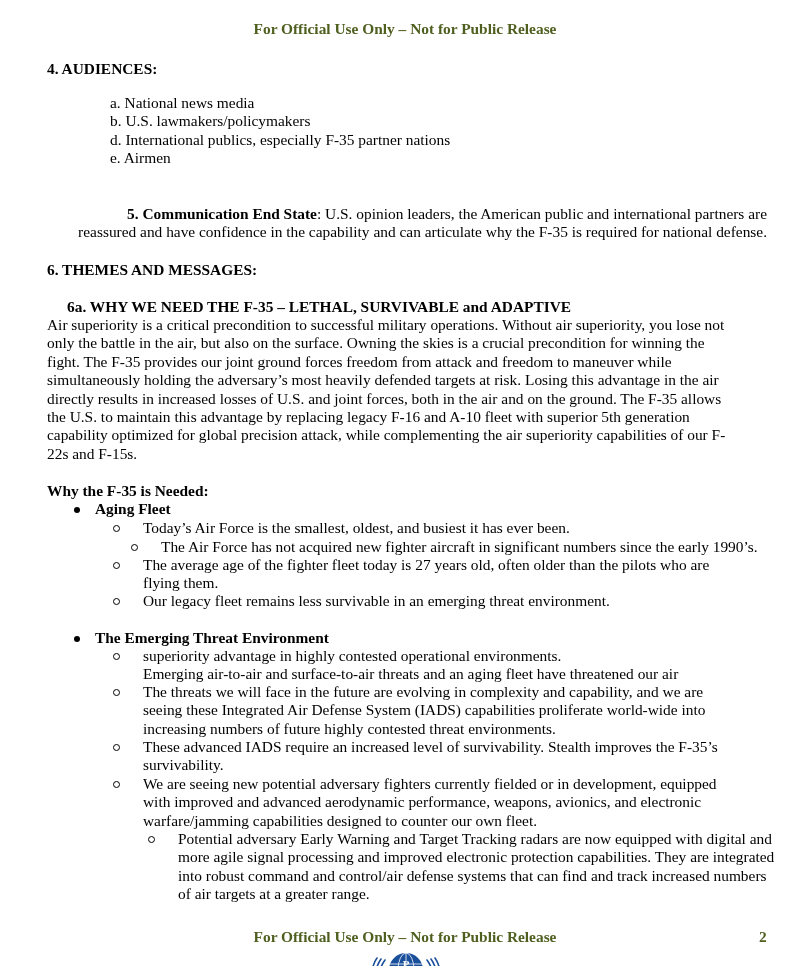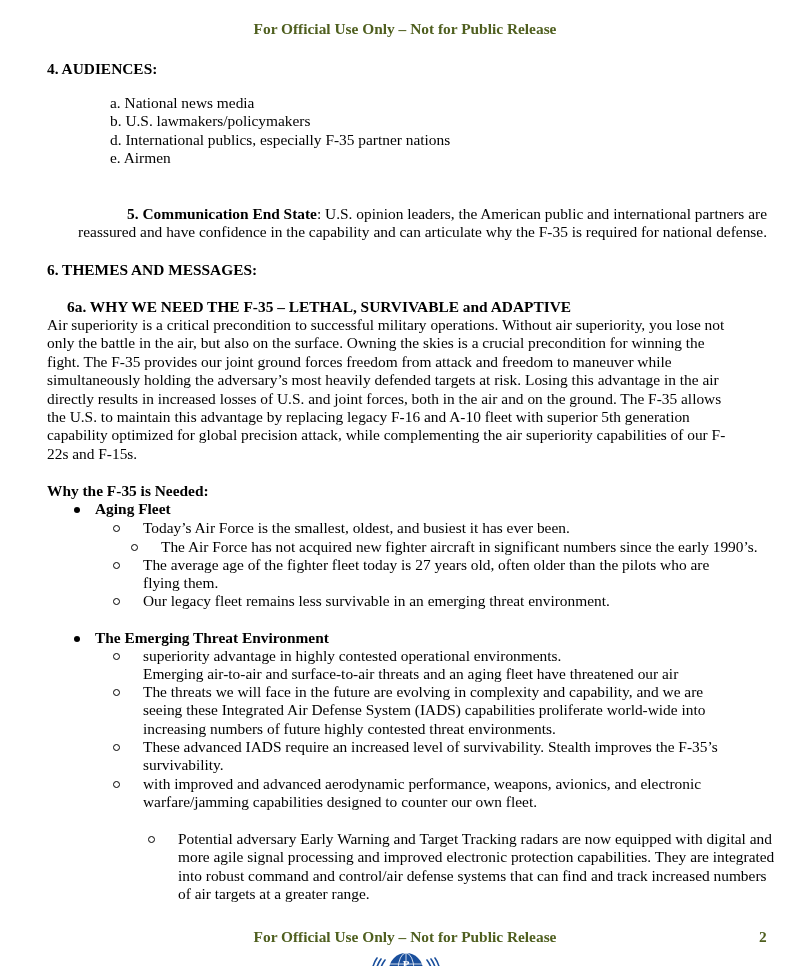--- a/index.html
+++ b/index.html
@@ -104,20 +104,21 @@
   <div>seeing these Integrated Air Defense System (IADS) capabilities proliferate world-wide into</div>
   <div>increasing numbers of future highly contested threat environments.</div>
 </div>
 <div class="subitem" style="left:143px; top:738px;">
   <span class="circ"></span>
   <div>These advanced IADS require an increased level of survivability.  Stealth improves the F-35’s</div>
   <div>survivability.</div>
 </div>
 <div class="subitem" style="left:143px; top:775px;">
   <span class="circ"></span>
+  <div>We are seeing new potential adversary fighters currently fielded or in development, equipped</div>
   <div>with improved and advanced aerodynamic performance, weapons, avionics, and electronic</div>
   <div>warfare/jamming capabilities designed to counter our own fleet.</div>
 </div>
 <div class="subitem" style="left:143px; top:830px;margin-left:35px;">
   <span class="circ"></span>
   <div>Potential adversary Early Warning and Target Tracking radars are now equipped with digital and</div>
   <div>more agile signal processing and improved electronic protection capabilities. They are integrated</div>
   <div>into robust command and control/air defense systems that can find and track increased numbers</div>
   <div>of air targets at a greater range.</div>
 </div>

